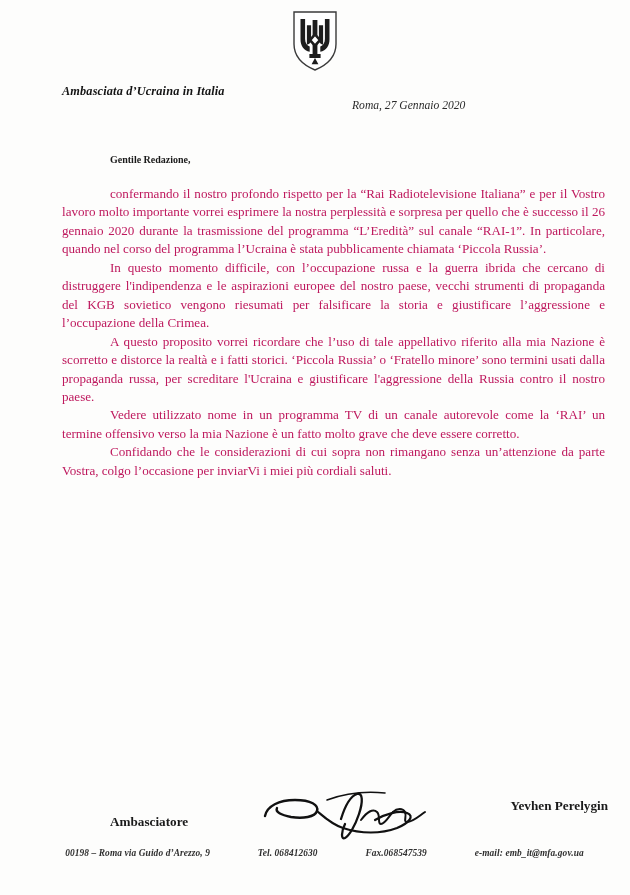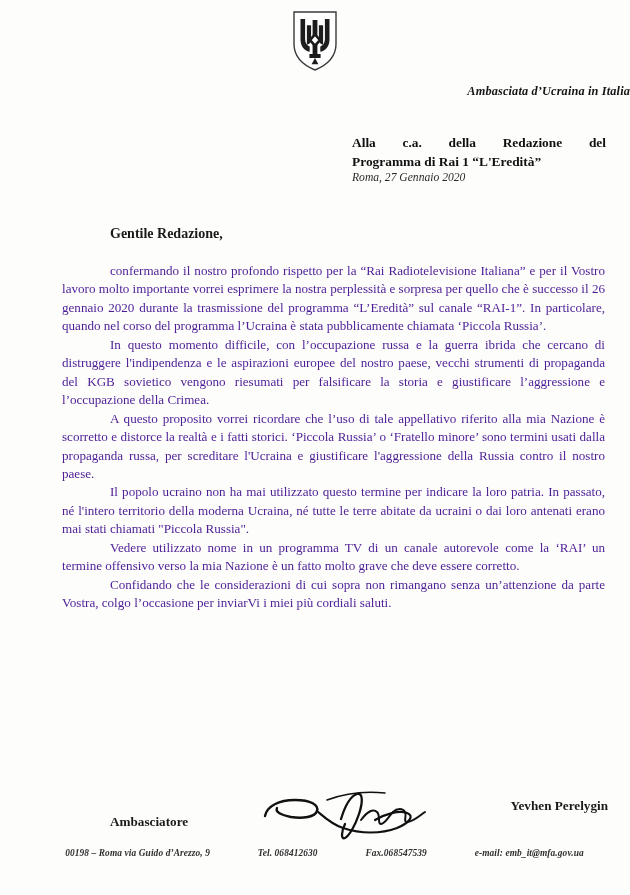--- a/index.html
+++ b/index.html
@@ -13,21 +13,20 @@
     height: 895px;
     background: #fdfdfc;
     overflow: hidden;
     font-family: "Liberation Serif", "DejaVu Serif", serif;
     color: #1a1a1a;
   }
 
   
   .letterhead {
     padding-top: 10px;
-    text-align: right;
   }
   .emblem-wrap {
     display: flex;
     justify-content: center;
     align-items: flex-start;
     height: 68px;
   }
   .emblem {
     width: 48px;
     height: 62px;
@@ -73,31 +72,31 @@
   }
 
   
   .body-block {
     margin-top: 42px;
     margin-left: 62px;
     margin-right: 25px;
   }
   .salutation {
     font-weight: bold;
-    font-size: 14px;
+    font-size: 10px;
     margin-left: 48px;
     margin-bottom: 20px;
   }
   .para {
     text-align: justify;
     font-size: 13.1px;
     line-height: 18.45px;
     text-indent: 48px;
     margin: 0;
-    color: #4c1d95;
+    color: #be185d;
     hyphens: none;
   }
 
   
   .signature-row {
     position: absolute;
     left: 62px;
     right: 22px;
     top: 798px;
     height: 48px;
@@ -156,33 +155,28 @@
           <path d="M32.1 15.2 h-4.2 v14.0 c0 3.0 1.2 4.8 4.2 5.6 Z"></path>
           <path d="M24 24.5 l5.0 5.6 l-5.0 5.6 l-5.0 -5.6 Z" fill="#ffffff" stroke="#1c1c1c" stroke-width="2.6"></path>
           <path d="M18.4 44 h11.2 v4.0 h-11.2 Z"></path>
           <path d="M24 48 l3.4 6.2 h-6.8 Z"></path>
         </g>
       </svg>
     </div>
     <div class="org-line">Ambasciata d’Ucraina in Italia</div>
   </div>
 
-  <div class="addressee">
-    <span class="line1">Alla c.a. della Redazione del</span>
-    <span class="line2">Programma di Rai 1 “L'Eredità”</span>
-  </div>
 
   <div class="date-line">Roma, 27 Gennaio 2020</div>
 
   <div class="body-block">
     <div class="salutation">Gentile Redazione,</div>
     <p class="para">confermando il nostro profondo rispetto per la “Rai Radiotelevisione Italiana” e per il Vostro lavoro molto importante vorrei esprimere la nostra perplessità e sorpresa per quello che è successo il 26 gennaio 2020 durante la trasmissione del programma “L’Eredità” sul canale “RAI-1”. In particolare, quando nel corso del programma l’Ucraina è stata pubblicamente chiamata ‘Piccola Russia’.</p>
     <p class="para">In questo momento difficile, con l’occupazione russa e la guerra ibrida che cercano di distruggere l'indipendenza e le aspirazioni europee del nostro paese, vecchi strumenti di propaganda del KGB sovietico vengono riesumati per falsificare la storia e giustificare l’aggressione e l’occupazione della Crimea.</p>
     <p class="para">A questo proposito vorrei ricordare che l’uso di tale appellativo riferito alla mia Nazione è scorretto e distorce la realtà e i fatti storici. ‘Piccola Russia’ o ‘Fratello minore’ sono termini usati dalla propaganda russa, per screditare l'Ucraina e giustificare l'aggressione della Russia contro il nostro paese.</p>
-    <p class="para">Il popolo ucraino non ha mai utilizzato questo termine per indicare la loro patria. In passato, né l'intero territorio della moderna Ucraina, né tutte le terre abitate da ucraini o dai loro antenati erano mai stati chiamati "Piccola Russia".</p>
     <p class="para">Vedere utilizzato nome in un programma TV di un canale autorevole come la ‘RAI’ un termine offensivo verso la mia Nazione è un fatto molto grave che deve essere corretto.</p>
     <p class="para">Confidando che le considerazioni di cui sopra non rimangano senza un’attenzione da parte Vostra, colgo l’occasione per inviarVi i miei più cordiali saluti.</p>
   </div>
 
   <div class="signature-row">
     <div class="sig-role">Ambasciatore</div>
     <svg class="sig-mark" viewBox="0 0 215 60">
       <g fill="none" stroke="#111111" stroke-linecap="round" stroke-linejoin="round">
         <path d="M8 30 C10 20 22 14 38 14 C54 14 62 19 60 25 C58 31 46 33 34 31 C24 29 18 26 20 22" stroke-width="2.4"></path>
         <path d="M60 25 C66 30 74 38 86 42 C104 48 124 48 140 42 C152 37 158 30 150 27

